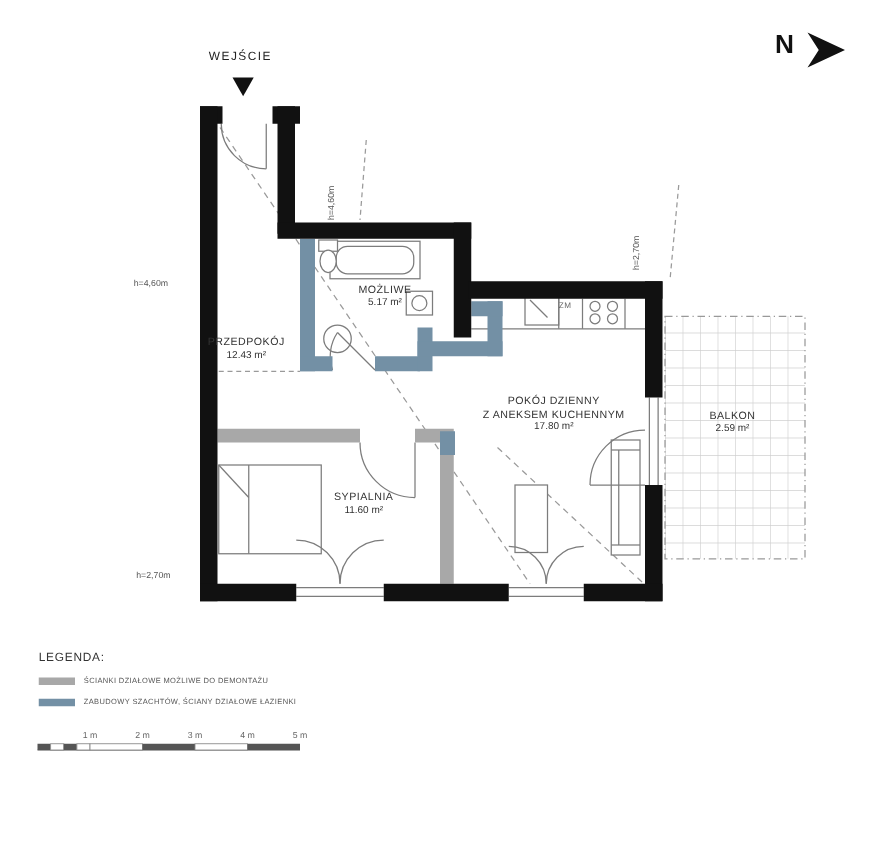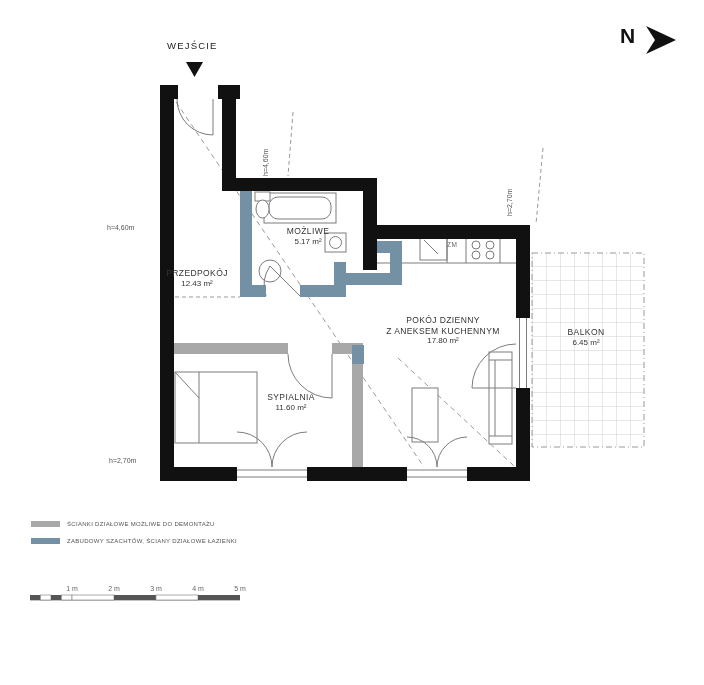--- a/index.html
+++ b/index.html
@@ -193,31 +193,32 @@
     <div class="rarea">17.80 m²</div>
   </div>
 
   <div class="room room-bed">
     <div class="rname">SYPIALNIA</div>
     <div class="rarea">11.60 m²</div>
   </div>
 
   <div class="room room-balcony">
     <div class="rname">BALKON</div>
-    <div class="rarea">6.45 m²</div>
+    <div class="rarea">2.59 m²</div>
   </div>
 
   <div class="hlabel h-hall">h=4,60m</div>
   <div class="vlabel h-bath">h=4,60m</div>
   <div class="vlabel h-kitchen">h=2,70m</div>
   <div class="hlabel h-bed">h=2,70m</div>
 
   <div class="lbl zm">ZM</div>
 
   <div class="legend">
+    <div class="legend-title">LEGENDA:</div>
     <div class="legend-row">
       <span class="swatch" style="background: rgb(168, 168, 168);"></span>
       <span class="legend-text">ŚCIANKI DZIAŁOWE MOŻLIWE DO DEMONTAŻU</span>
     </div>
     <div class="legend-row">
       <span class="swatch" style="background: rgb(115, 144, 165);"></span>
       <span class="legend-text">ZABUDOWY SZACHTÓW, ŚCIANY DZIAŁOWE ŁAZIENKI</span>
     </div>
   </div>
 

